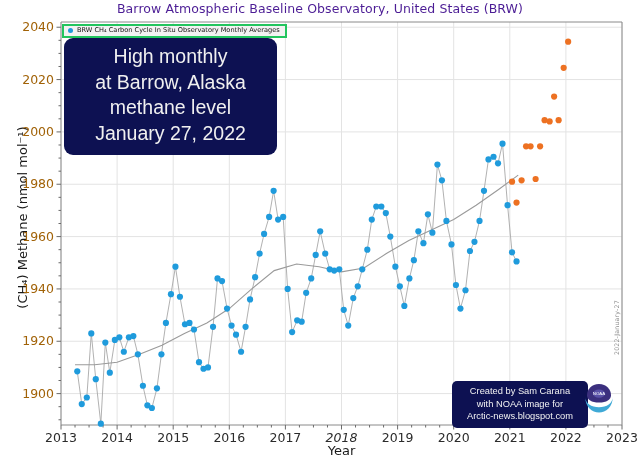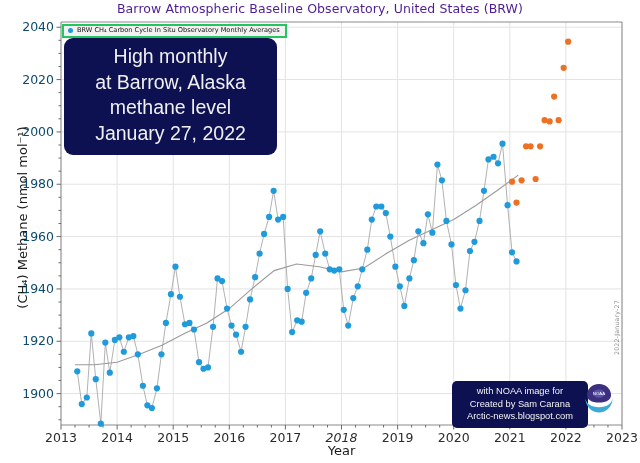--- a/index.html
+++ b/index.html
@@ -53,21 +53,21 @@
     text-align: center;
     font-size: 13px;
     color: #1a1a1a;
   }
   .tick-label-y {
     position: absolute;
     right: 0;
     width: 46px;
     text-align: right;
     font-size: 12.5px;
-    color: #0c4a6e;
+    color: #a16207;
   }
   .tick-label-x {
     position: absolute;
     width: 60px;
     text-align: center;
     font-size: 12.5px;
     color: #2b2b2b;
     top: 430px;
   }
   .legend-box {
@@ -398,22 +398,22 @@
   </div>
 
   <div class="annot-box">
     <div>High monthly</div>
     <div>at Barrow, Alaska</div>
     <div>methane level</div>
     <div>January 27, 2022</div>
   </div>
 
   <div class="credit-box">
+    <div>Created by Sam Carana</div>
     <div>with NOAA image for</div>
-    <div>Created by Sam Carana</div>
     <div>Arctic-news.blogspot.com</div>
   </div>
 
   <svg class="noaa-logo" viewBox="0 0 34 34">
     <path d="M17 3 C24.5 3 29 8.5 29 14.2 C29 18.6 24.5 21.5 17 21.5 C9.5 21.5 5 18.6 5 14.2 C5 8.5 9.5 3 17 3 Z" fill="#3b2f7e"></path>
     <ellipse cx="17" cy="12.6" rx="6.1" ry="4.1" fill="#5a51a8"></ellipse>
     <text x="17" y="14.4" font-size="4.4" fill="#ffffff" text-anchor="middle" font-family="'Liberation Sans', sans-serif">NOAA</text>
     <path d="M3.2 15.5 C3.2 26 10 31.5 17 31.5 C24 31.5 30.8 26 30.8 15.5
              C30.8 22.5 24.6 26.2 17 26.2 C9.4 26.2 3.2 22.5 3.2 15.5 Z" fill="#3fa9d6"></path>
   </svg>

